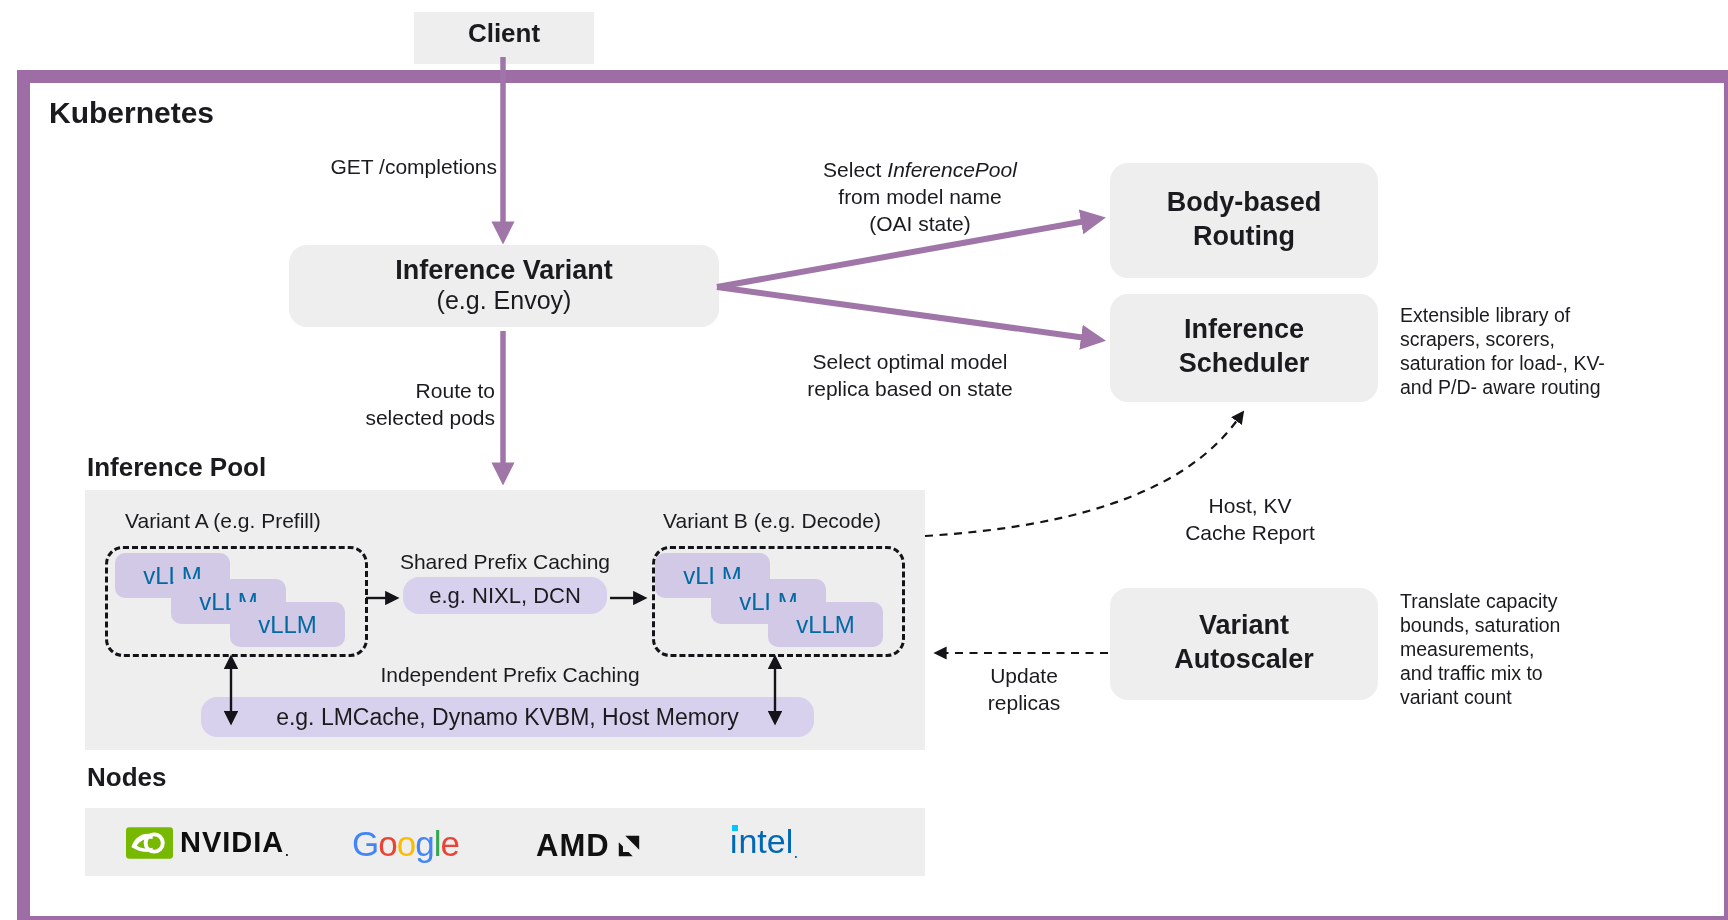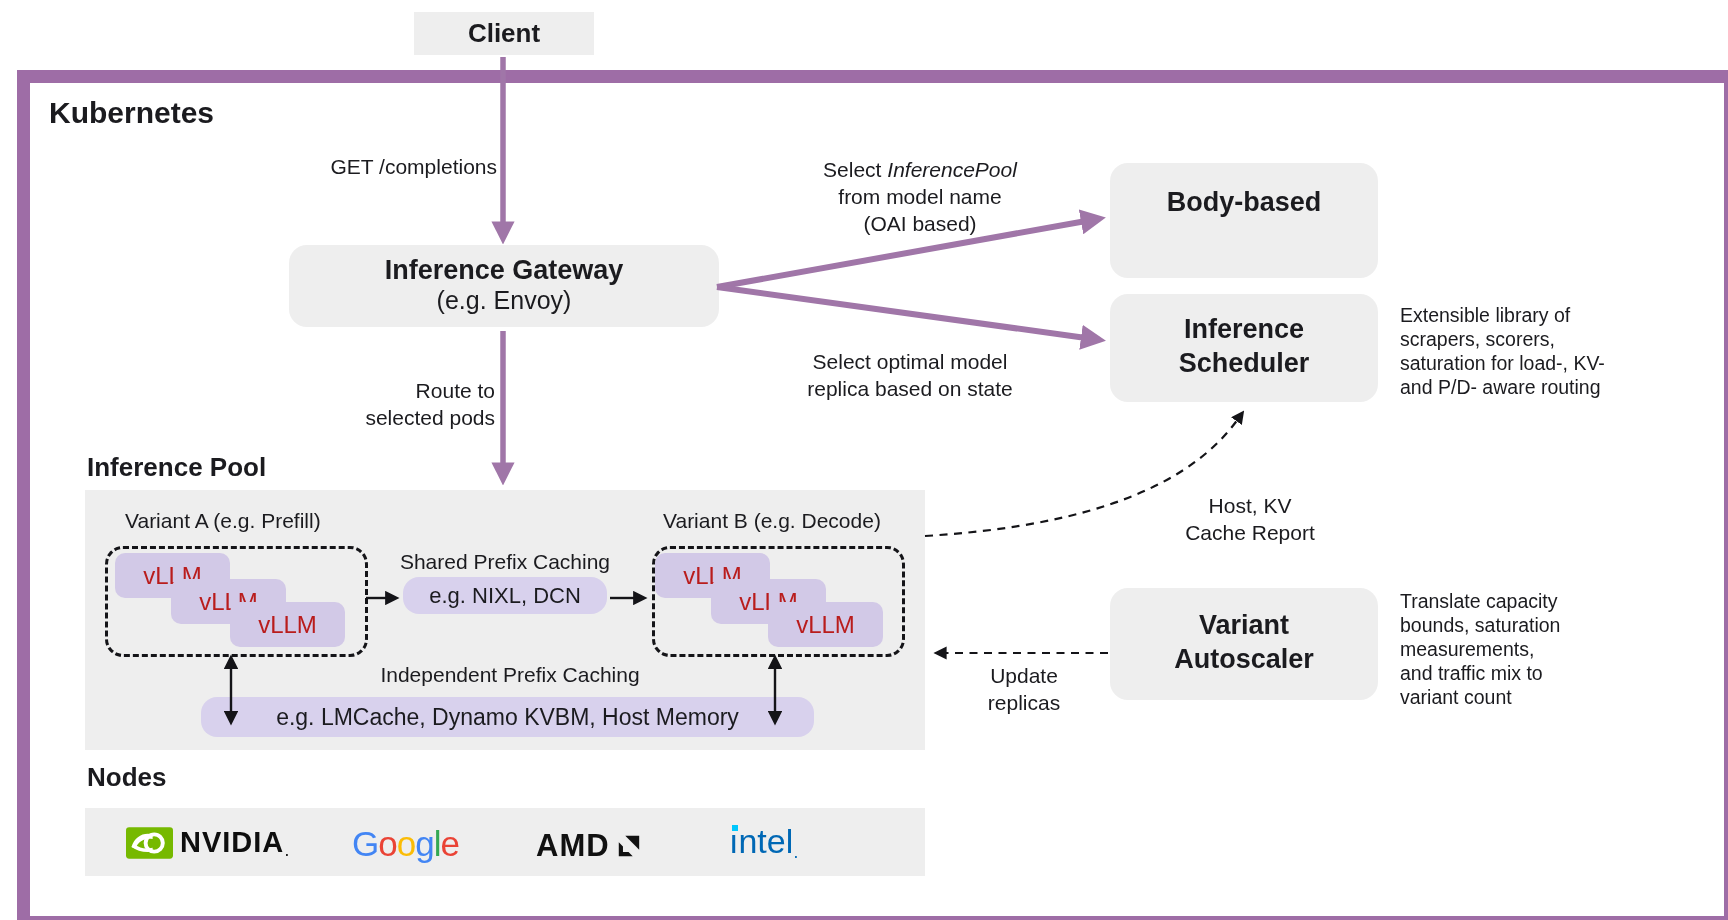--- a/index.html
+++ b/index.html
@@ -8,21 +8,21 @@
     font-family:"Liberation Sans", sans-serif;color:#1b1b1f;
   }
   .abs{position:absolute;}
   .graybox{background:#eeeeee;}
   .centered{text-align:center;}
   .rightal{text-align:right;}
   .b{font-weight:700;}
   .lav{background:#d8d1ed;border-radius:16px;}
   .vllm{
     position:absolute;width:115px;height:45px;background:#d2c9e7;border-radius:10px;
-    font-size:24px;line-height:45px;text-align:center;color:#b91c1c;
+    font-size:24px;line-height:45px;text-align:center;color:#0369a1;
   }
   .dashedbox{position:absolute;border:3px dashed #141418;border-radius:18px;background:transparent;}
   .note{font-size:21px;line-height:27px;}
   .desc{font-size:19.5px;line-height:24px;text-align:left;}
   .kframe{position:absolute;border:13px solid #9e6da6;}
   .title-box{position:absolute;background:#eeeeee;text-align:center;border-radius:18px;}
   .svgov{position:absolute;left:0;top:0;pointer-events:none;z-index:30;}
   .z10{z-index:10;} .z12{z-index:12;} .z14{z-index:14;}
 
   
@@ -35,41 +35,42 @@
   .intel-wrap .tittle{position:absolute;left:3px;top:3px;width:6px;height:6px;background:#00c7fd;}
   .intel-wrap .rmark{color:#0068b5;}
 </style>
 </head>
 <body>
 
 <div class="stage">
 
   <div class="kframe" style="left:17px;top:70px;width:1694px;height:833px;"></div>
 
-  <div class="abs graybox centered b" style="left:414px;top:12px;width:180px;height:43px;font-size:26px;line-height:43px;z-index:12;">
+  <div class="abs graybox centered b" style="left:414px;top:12px;width:180px;height:52px;font-size:26px;line-height:43px;z-index:12;">
     <span>Client</span>
   </div>
 
   <div class="abs b" style="left:49px;top:96px;font-size:30px;z-index:12;">Kubernetes</div>
 
   <div class="abs rightal note" style="left:297px;top:153px;width:200px;z-index:12;">GET /completions</div>
 
   <div class="title-box" style="left:289px;top:245px;width:430px;height:82px;z-index:12;">
-    <div class="b" style="font-size:27px;margin-top:10px;">Inference Gateway</div>
+    <div class="b" style="font-size:27px;margin-top:10px;">Inference Variant</div>
     <div style="font-size:25px;">(e.g. Envoy)</div>
   </div>
 
   <div class="abs centered note" style="left:765px;top:156px;width:310px;z-index:12;">
     <div><span>Select </span><i>InferencePool</i></div>
     <div>from model name</div>
-    <div>(OAI based)</div>
+    <div>(OAI state)</div>
   </div>
 
   <div class="title-box" style="left:1110px;top:163px;width:268px;height:115px;z-index:12;">
     <div class="b" style="font-size:27px;line-height:34px;margin-top:22px;">Body-based</div>
+    <div class="b" style="font-size:27px;line-height:34px;">Routing</div>
   </div>
 
   <div class="title-box" style="left:1110px;top:294px;width:268px;height:108px;z-index:12;">
     <div class="b" style="font-size:27px;line-height:34px;margin-top:18px;">Inference</div>
     <div class="b" style="font-size:27px;line-height:34px;">Scheduler</div>
   </div>
 
   <div class="abs desc" style="left:1400px;top:303px;width:250px;z-index:12;">
     <div>Extensible library of</div>
     <div>scrapers, scorers,</div>

